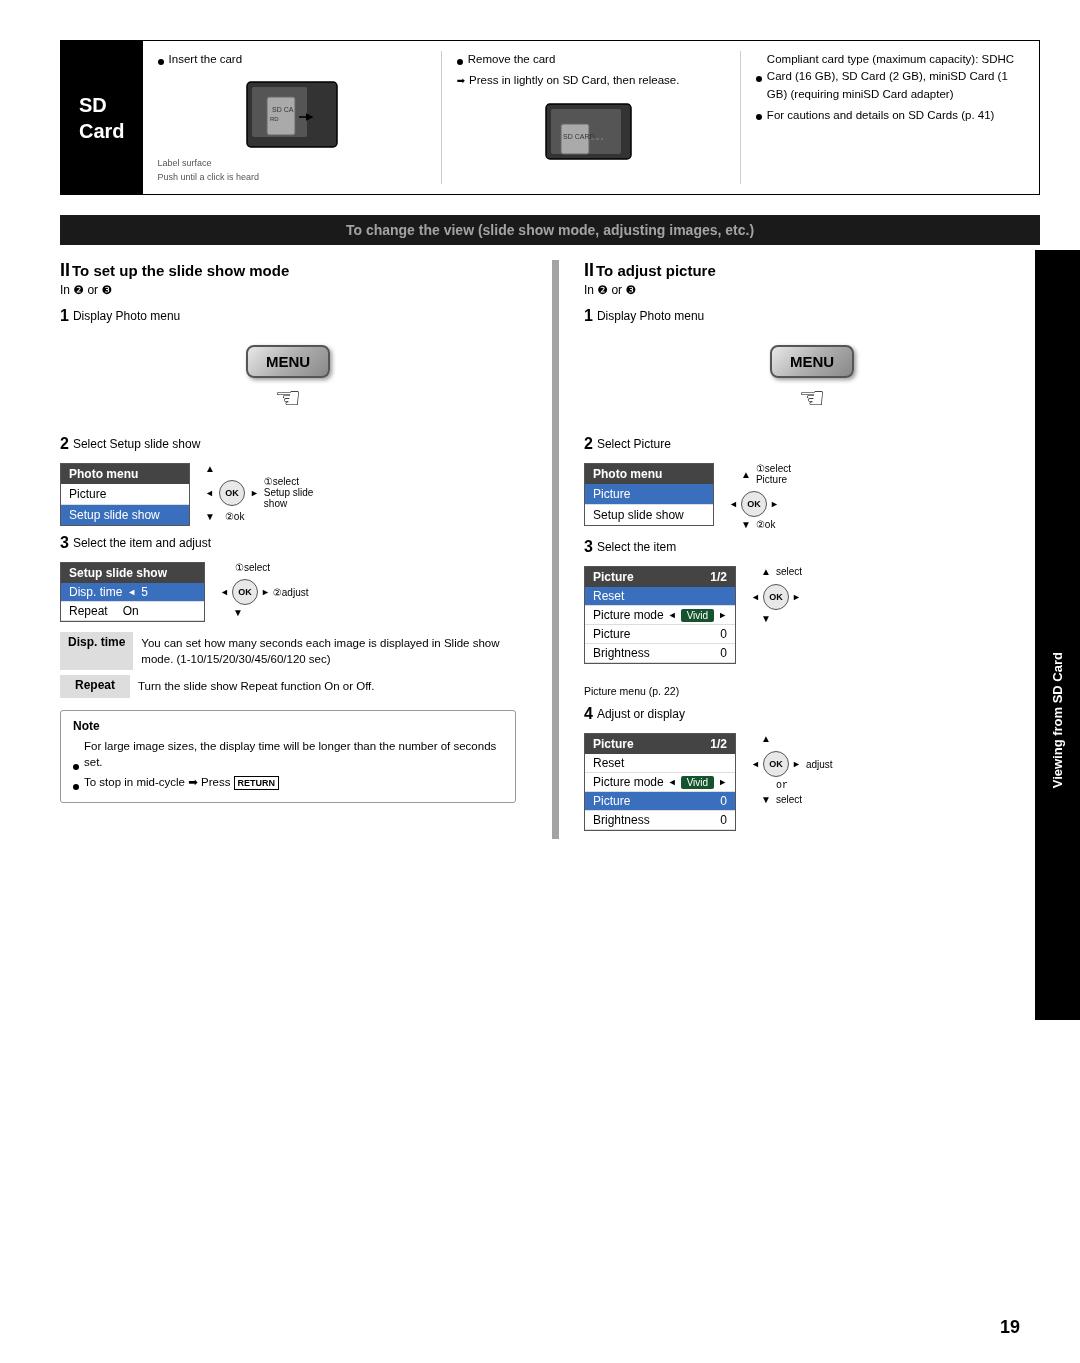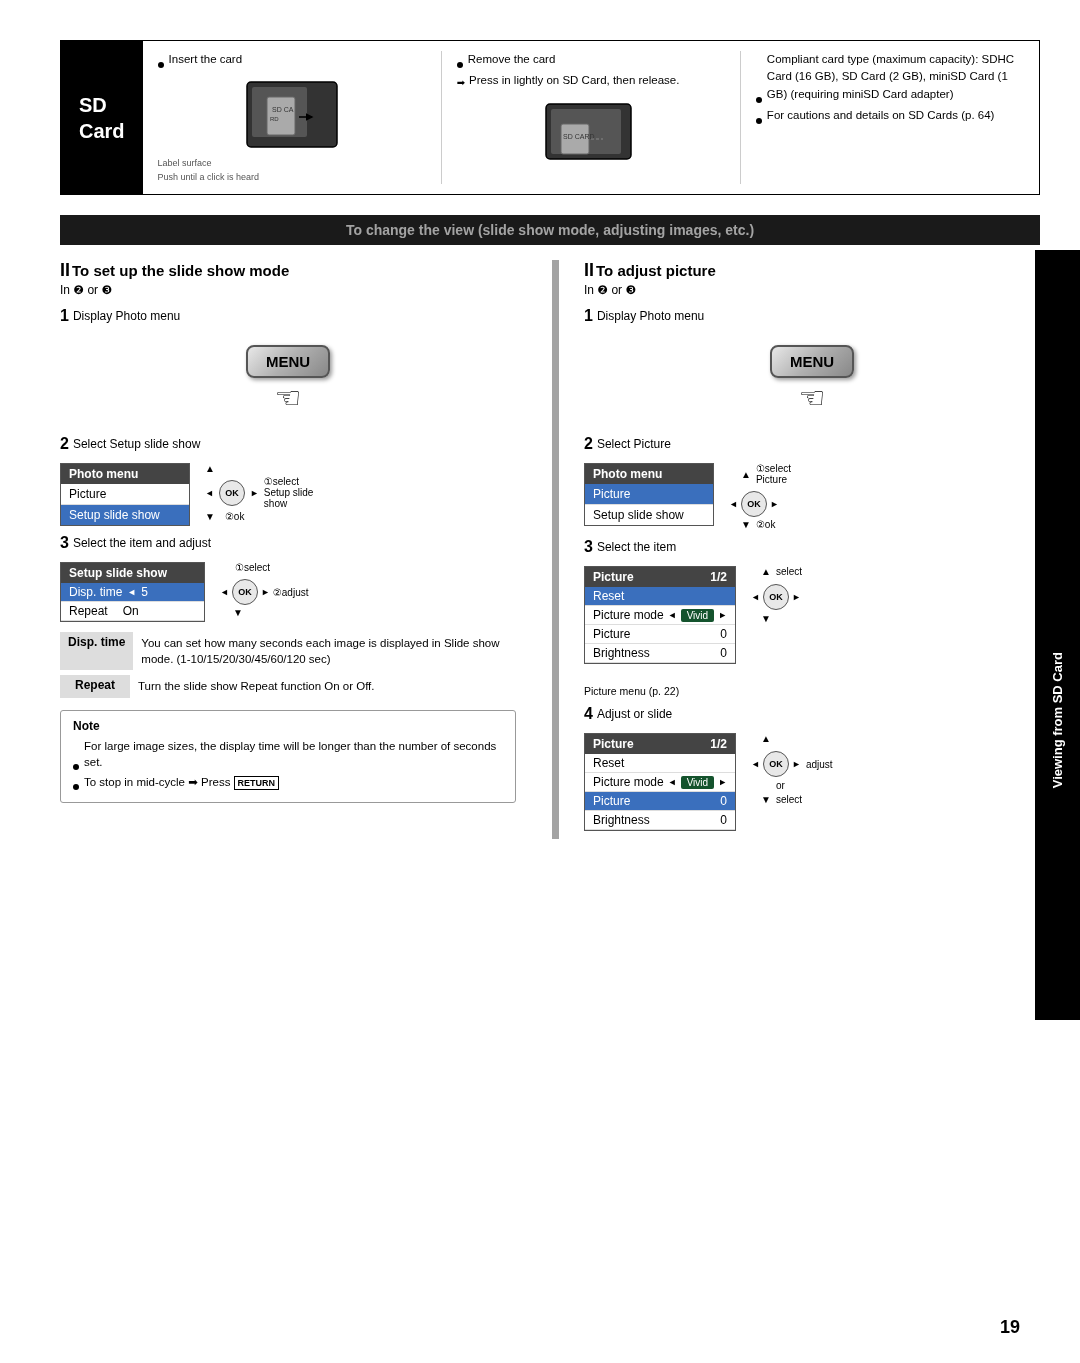--- a/index.html
+++ b/index.html
@@ -53,21 +53,21 @@
       font-size: 11.5px;
       line-height: 1.5;
     }
 
     .sd-section:last-child {
       border-right: none;
     }
 
     .sd-section .bullet-item {
       display: flex;
-      align-items: flex-end;
+      align-items: center;
       margin-bottom: 4px;
     }
 
     .bullet-dot {
       width: 6px;
       height: 6px;
       background: #000;
       border-radius: 50%;
       margin-top: 4px;
       margin-right: 5px;
@@ -423,21 +423,21 @@
         </div>
       </div>
 
       <div class="sd-section">
         <div class="bullet-item">
           <span class="bullet-dot"></span>
           <span>Compliant card type (maximum capacity): SDHC Card (16 GB), SD Card (2 GB), miniSD Card (1 GB) (requiring miniSD Card adapter)</span>
         </div>
         <div class="bullet-item">
           <span class="bullet-dot"></span>
-          <span>For cautions and details on SD Cards (p. 64)</span>
+          <span>For cautions and details on SD Cards (p. 41)</span>
         </div>
       </div>
 
     </div>
   </div>
 
   <div class="main-header">
     <span>To change the view (slide show mode, adjusting images, etc.)</span>
   </div>
 
@@ -636,21 +636,21 @@
             <span style="font-size:9px;">►</span>
           </div>
           <div style="margin-left:10px;">▼</div>
         </div>
       </div>
 
       <div style="font-size:10.5px;margin-top:21px;margin-bottom:8px;">Picture menu (p. 22)</div>
 
       <div class="step-row">
         <span class="step-number">4</span>
-        <span class="step-label">Adjust or slide</span>
+        <span class="step-label">Adjust or display</span>
       </div>
 
       <div class="menu-box-container">
         <div class="picture-box">
           <div class="picture-box-header">
             <span>Picture</span>
             <span>1/2</span>
           </div>
           <div class="picture-row">Reset</div>
           <div class="picture-row">
@@ -671,21 +671,21 @@
         <div style="display:flex;flex-direction:column;font-size:10px;gap:3px;margin-left:5px;">
           <div style="display:flex;align-items:center;">
             <span style="margin-left:10px;">▲</span>
           </div>
           <div style="display:flex;align-items:center;margin-top:4px;">
             <span style="font-size:9px;">◄</span>
             <span class="ok-circle">OK</span>
             <span style="font-size:9px;">►</span>
             <span style="margin-left:5px;font-size:10px;">adjust</span>
           </div>
-          <div style="display:flex;align-items:center;margin-left:5px;">
+          <div style="display:flex;align-items:center;margin-left:5px;font-family:Liberation Mono, monospace;">
             <span style="margin-left:20px;font-size:10px;">or</span>
           </div>
           <div style="display:flex;align-items:center;">
             <span style="margin-left:10px;">▼</span>
             <span style="margin-left:5px;font-size:10px;">select</span>
           </div>
         </div>
       </div>
 
     </div>

